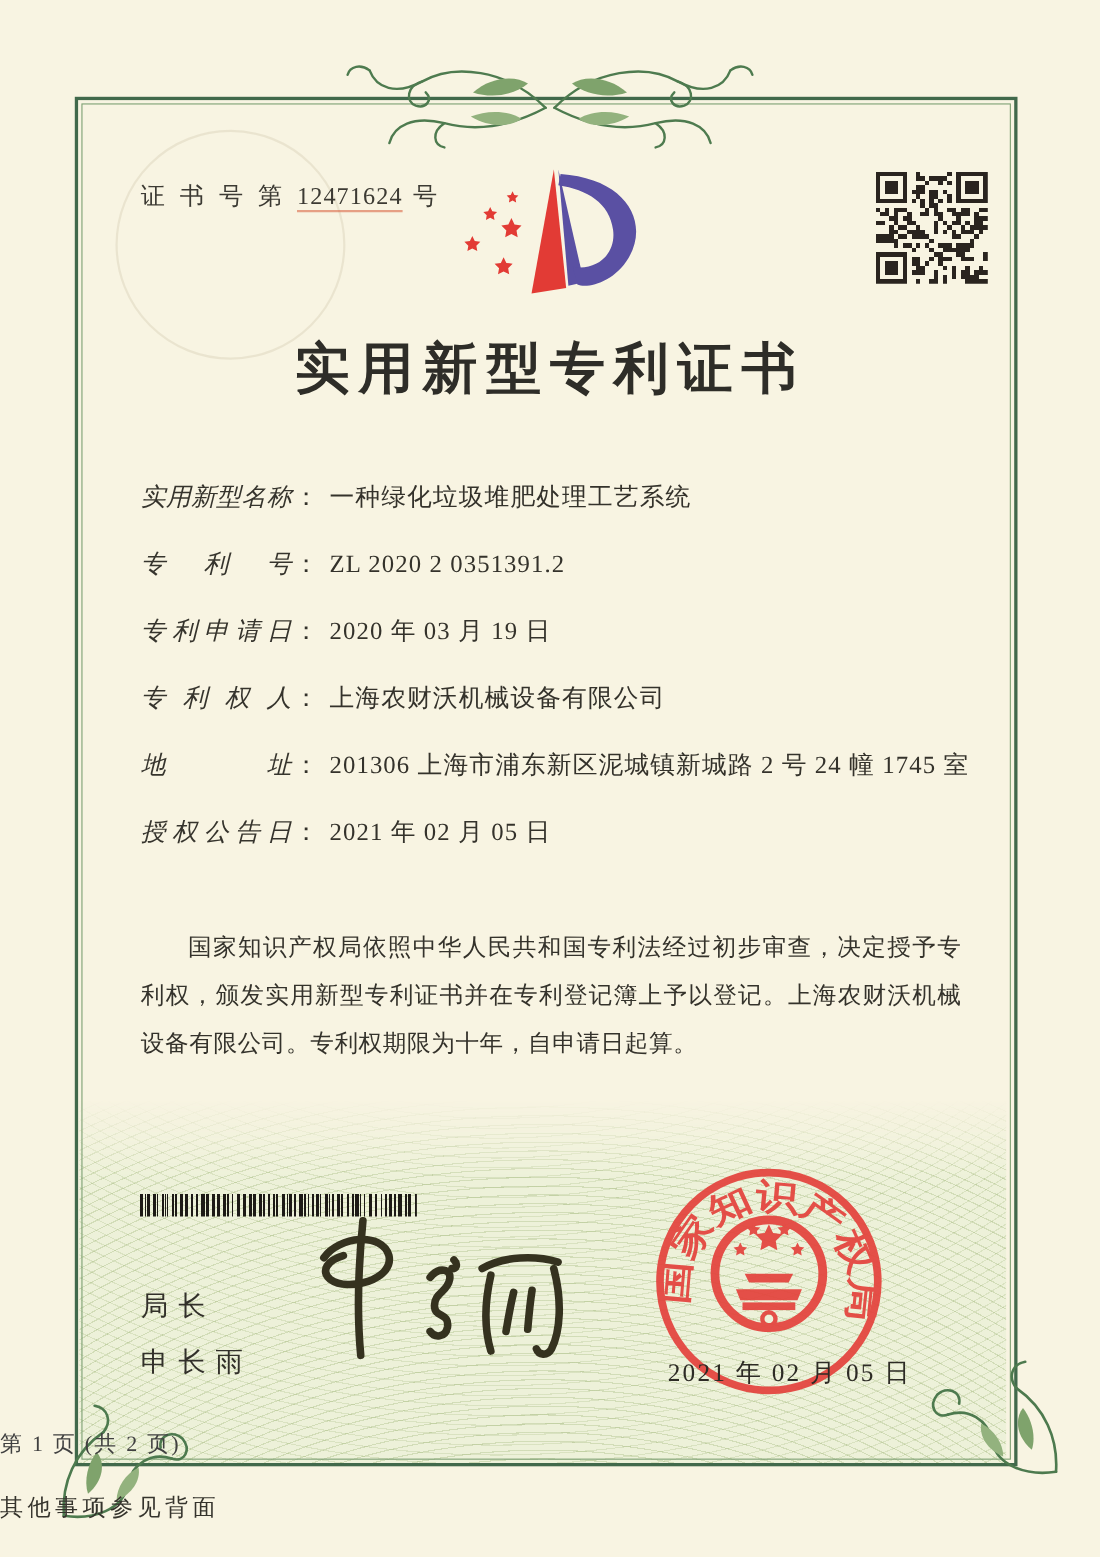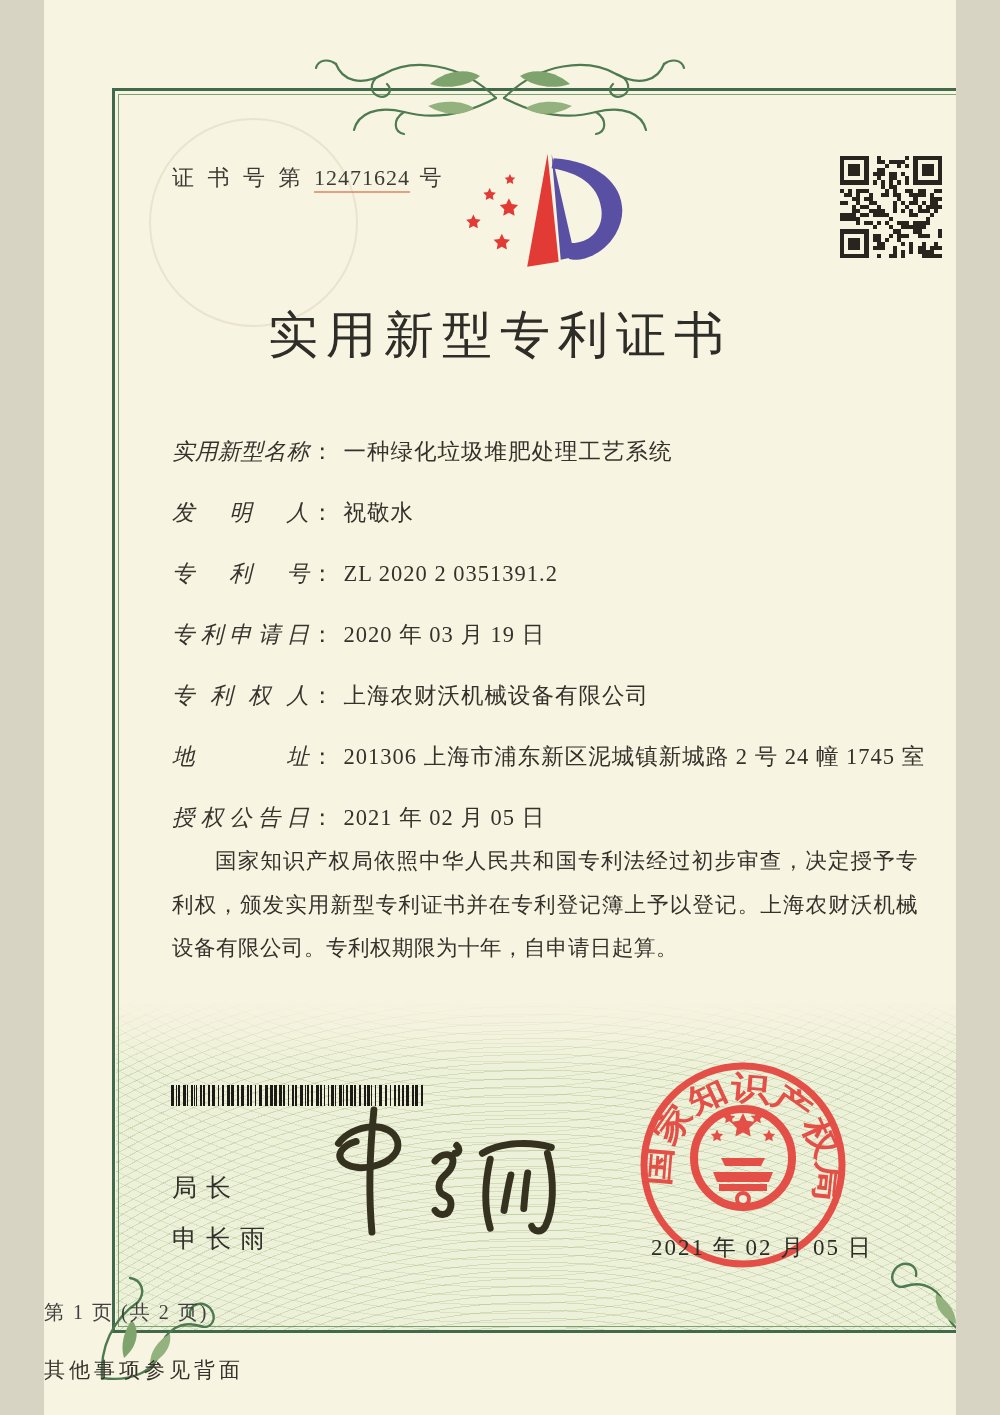--- a/index.html
+++ b/index.html
@@ -1,17 +1,17 @@
 <!DOCTYPE html>
 <html><head>
 <meta charset="utf-8">
 <style>
   html,body{margin:0;padding:0;background:#d8d4c4;}
   .page{
-    position:relative;width:912px;height:1415px;margin:0 auto;
+    position:relative;width:1000px;height:1415px;margin:0 auto;
     background:#f8f4e2;overflow:hidden;
     font-family:"Liberation Serif","DejaVu Serif",serif;color:#33312a;
   }
   
   .frame{position:absolute;left:68px;top:88px;width:851px;height:1239px;
     border:3px solid #41694b;z-index:5;pointer-events:none;}
   .frame-inner{position:absolute;inset:3px;border:1px solid #7da072;}
   
   .band{position:absolute;left:72px;top:1000px;width:843px;height:331px;z-index:1;
     background-color:#edf1d9;
@@ -21,21 +21,21 @@
     -webkit-mask-image:linear-gradient(to bottom, rgba(0,0,0,0), #000 70px);
     mask-image:linear-gradient(to bottom, rgba(0,0,0,0), #000 70px);}
   .watermark{position:absolute;left:105px;top:118px;width:205px;height:205px;
     border:2px solid rgba(160,150,110,.16);border-radius:50%;z-index:2;}
   
   .cert-no{position:absolute;left:128px;top:163px;font-size:22px;letter-spacing:4px;z-index:10;color:#3c3a33;}
   .cert-no .num{letter-spacing:1px;border-bottom:2px solid rgba(215,90,55,.55);padding-bottom:1px;}
   .logo{position:absolute;left:415px;top:148px;width:175px;height:132px;z-index:10;}
   .qr{position:absolute;left:796px;top:156px;width:102px;height:102px;z-index:10;}
   .title{position:absolute;left:0;right:0;top:302px;text-align:center;z-index:10;
-    font-size:50px;font-weight:400;letter-spacing:8px;color:#2e2d28;}
+    font-size:50px;font-weight:700;letter-spacing:8px;color:#2e2d28;}
   
   .fields{position:absolute;left:128px;top:436px;width:780px;z-index:10;font-size:22.5px;}
   .frow{position:relative;height:61px;white-space:nowrap;}
   .lbl{display:inline-block;width:137px;text-align:justify;text-align-last:justify;color:#36342d;font-style:italic;}
   .colon{display:inline-block;margin:0 10px 0 2px;}
   .val{letter-spacing:1px;color:#34322b;}
   .pair2{position:absolute;left:362px;top:0;}
   .pair2 .lbl{width:120px;}
   
   .body-text{position:absolute;left:128px;top:840px;width:746px;z-index:10;
@@ -330,23 +330,20 @@
       <rect x="8" y="80" width="12" height="12" fill="#2a241f"></rect>
     </svg>
 
   <div class="title">实用新型专利证书</div>
 
   <div class="fields">
     <div class="frow">
       <span class="lbl">实用新型名称</span><span class="colon">：</span><span class="val">一种绿化垃圾堆肥处理工艺系统</span>
     </div>
     <div class="frow">
-      <span class="lbl">发明人</span><span class="colon">：</span><span class="val">祝敬水</span>
-    </div>
-    <div class="frow">
       <span class="lbl">专利号</span><span class="colon">：</span><span class="val">ZL 2020 2 0351391.2</span>
     </div>
     <div class="frow">
       <span class="lbl">专利申请日</span><span class="colon">：</span><span class="val">2020 年 03 月 19 日</span>
     </div>
     <div class="frow">
       <span class="lbl">专利权人</span><span class="colon">：</span><span class="val">上海农财沃机械设备有限公司</span>
     </div>
     <div class="frow">
       <span class="lbl">地址</span><span class="colon">：</span><span class="val">201306 上海市浦东新区泥城镇新城路 2 号 24 幢 1745 室</span>

